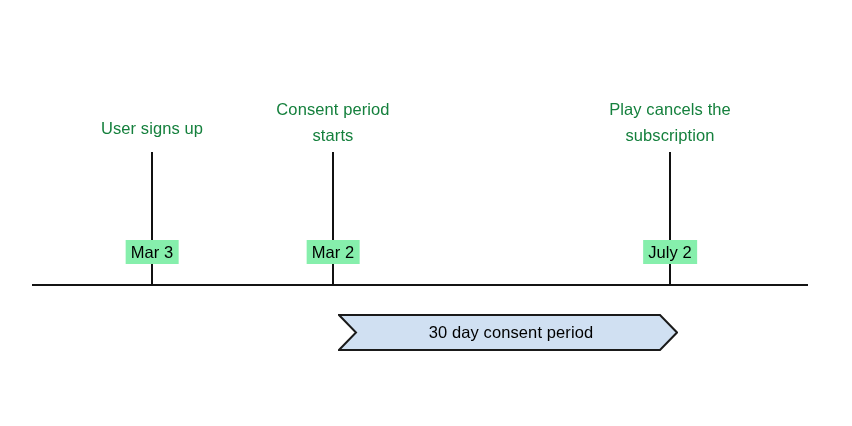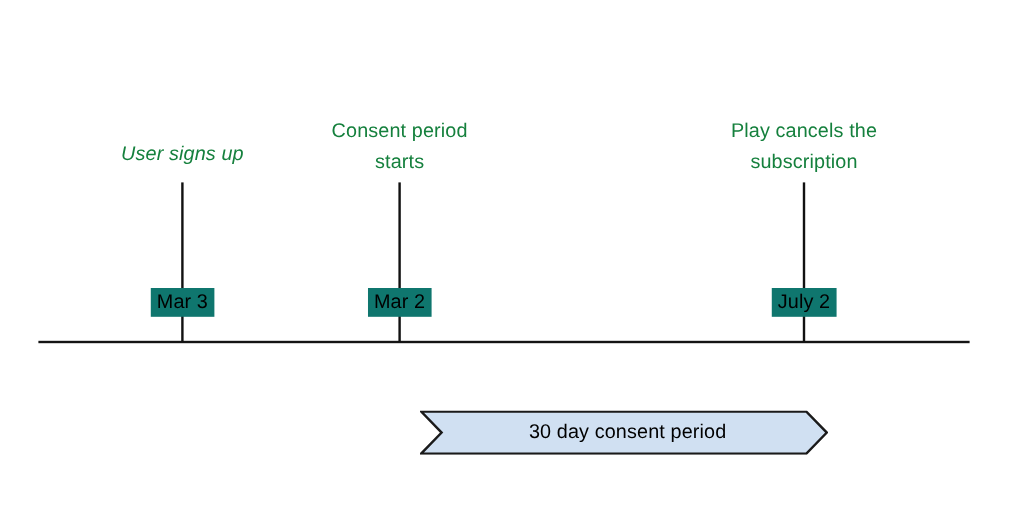--- a/index.html
+++ b/index.html
@@ -52,46 +52,45 @@
     position: absolute;
     left: -130px;
     width: 260px;
     text-align: center;
     font-size: 16.5px;
     line-height: 26px;
     color: #15803d;
     white-space: pre-line;
     letter-spacing: 0.1px;
   }
-  .caption.one-line { top: 115px; font-style: italic; }
+  .caption.one-line { top: 115px; }
   .caption.two-line { top: 96px; }
 
   
   .date-chip {
     position: absolute;
     top: 240px;
     left: 0;
     transform: translateX(-50%);
-    background: #0f766e;
+    background: #86efac;
     color: #000000;
     font-size: 16.5px;
     line-height: 24px;
     padding: 0 5px;
     white-space: nowrap;
     letter-spacing: 0.1px;
   }
 
   
   .banner {
     position: absolute;
-    left: 350px;
+    left: 338px;
     top: 314px;
     width: 340px;
     height: 37px;
-    margin-top: 28px;
   }
   .banner svg {
     position: absolute;
     inset: 0;
     display: block;
   }
   .banner-label {
     position: absolute;
     inset: 0;
     display: flex;

